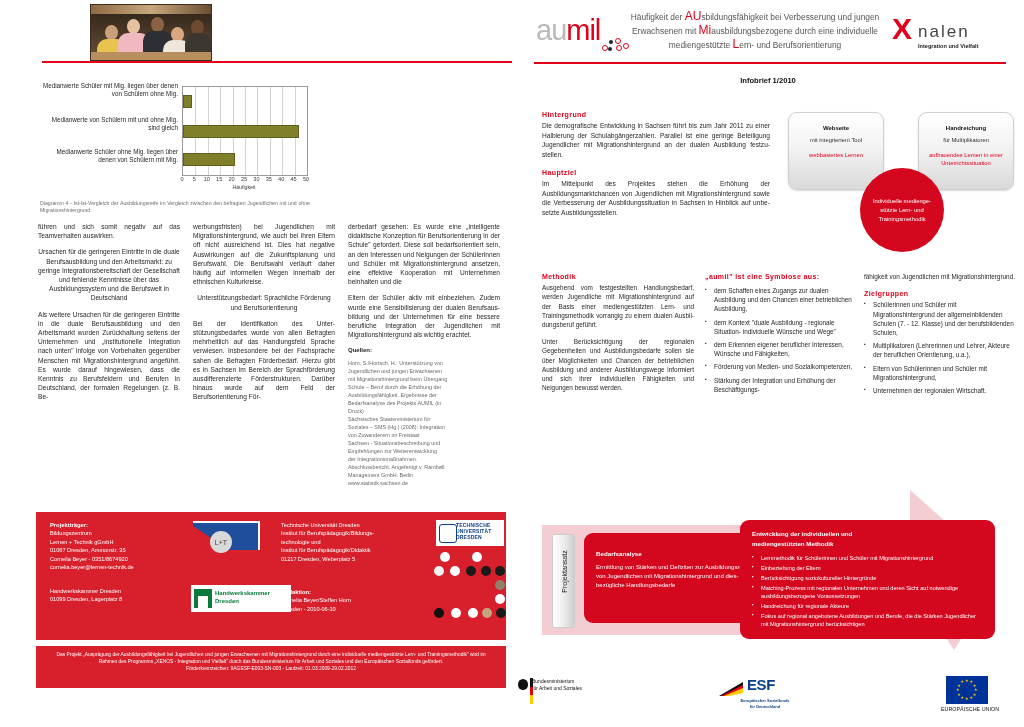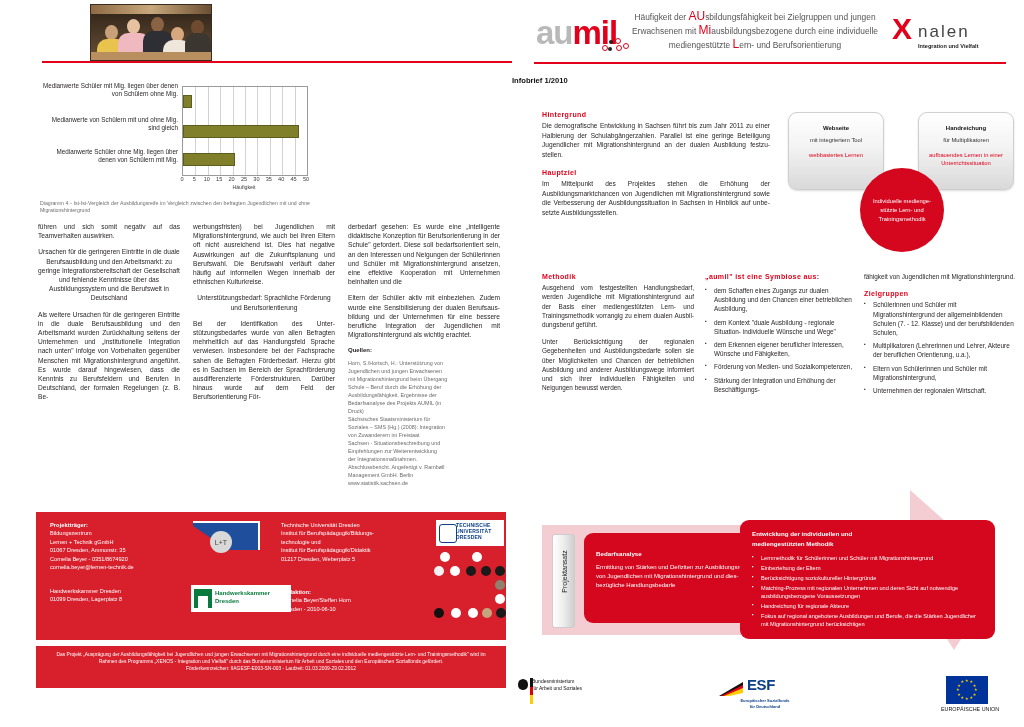--- a/index.html
+++ b/index.html
@@ -66,36 +66,36 @@
   .hwk-logo .roof:after{content:"";position:absolute;left:4px;top:7px;width:10px;height:12px;background:#fff;}
   .tud-logo{position:absolute;left:400px;top:8px;width:68px;height:26px;background:#fff;}
   .tud-logo .tudtxt{position:absolute;left:20px;top:2px;font-size:5px;line-height:6px;font-weight:bold;color:#0b3f87;letter-spacing:0.2px;}
   .tud-logo .tudmark{position:absolute;left:3px;top:4px;width:16px;height:17px;border:1.5px solid #0b3f87;border-radius:3px;}
   .dots{position:absolute;left:398px;top:40px;width:72px;height:58px;}
   .dot{position:absolute;border-radius:50%;width:10px;height:10px;}
   .footnote{position:absolute;left:36px;top:646px;width:470px;height:42px;background:#d81f2c;color:#fff;font-size:4.9px;line-height:7.2px;text-align:center;padding:5px 12px;box-sizing:border-box;}
 
   
   .hdr{position:absolute;left:0;top:0;width:512px;height:100px;}
-  .aumil{position:absolute;left:24px;top:14px;font-size:33px;font-weight:bold;letter-spacing:-1px;color:#e2001a;}
+  .aumil{position:absolute;left:24px;top:14px;font-size:29px;font-weight:normal;letter-spacing:-1px;color:#e2001a;}
   .aumil .au{color:#b9b9b9;}
   .aumil-dots{position:absolute;left:88px;top:36px;width:30px;height:16px;}
   .ad{position:absolute;border-radius:50%;}
   .htitle{position:absolute;left:118px;top:10px;width:250px;text-align:center;font-size:8.4px;line-height:13px;color:#555;}
   .htitle .big{font-size:12px;color:#e2001a;}
   .xenos{position:absolute;left:380px;top:10px;width:115px;height:46px;}
   .xenos .x{position:absolute;left:0;top:4px;font-size:30px;font-weight:bold;color:#e2001a;line-height:30px;}
   .xenos .enos{position:absolute;left:26px;top:12px;font-size:17px;color:#444;letter-spacing:2px;}
   .xenos .sub{position:absolute;left:26px;top:33px;font-size:5.6px;font-weight:bold;color:#222;}
   .xenos .arc{position:absolute;left:22px;top:2px;width:90px;height:28px;border-top:3px solid transparent;border-radius:50%/100% 100% 0 0;
     background:conic-gradient(from 270deg at 50% 100%, #e2001a 0deg, #f6a800 35deg, #9cc41c 70deg, #0a8a3c 90deg, transparent 91deg);
     -webkit-mask:radial-gradient(ellipse at 50% 100%, transparent 0 74%, #000 75% 100%);
             mask:radial-gradient(ellipse at 50% 100%, transparent 0 74%, #000 75% 100%);}
   .hline{position:absolute;left:22px;top:62px;width:472px;height:1.5px;background:#e2001a;}
-  .infobrief{position:absolute;left:0;top:76px;width:512px;font-size:7.6px;font-weight:bold;color:#111;}
+  .infobrief{position:absolute;left:0;top:76px;width:512px;text-align:center;font-size:7.6px;font-weight:bold;color:#111;}
 
   .sec-h{color:#e2001a;font-weight:bold;font-size:7px;letter-spacing:0.4px;margin:0 0 2px 0;}
   .r-col{position:absolute;font-size:6.6px;line-height:9.4px;text-align:justify;}
   .r-left{left:30px;top:110px;width:228px;}
   .r-left p{margin:0 0 9px 0;}
 
   .diagram{position:absolute;left:276px;top:112px;width:228px;height:130px;}
   .roundbox{position:absolute;width:96px;height:78px;border-radius:9px;
     background:linear-gradient(#ffffff 0%,#f3f3f3 45%,#d9d9d9 100%);
     border:1px solid #cfcfcf;box-shadow:0 1px 2px rgba(0,0,0,.15);
@@ -320,21 +320,21 @@
     <div class="aumil"><span class="au">au</span><span>mil</span></div>
     <div class="aumil-dots">
       <div class="ad" style="left:2px;top:9px;width:4px;height:4px;border:1px solid #e2001a;"></div>
       <div class="ad" style="left:9px;top:4px;width:4px;height:4px;background:#222;"></div>
       <div class="ad" style="left:15px;top:2px;width:4px;height:4px;border:1px solid #e2001a;"></div>
       <div class="ad" style="left:8px;top:11px;width:4px;height:4px;background:#222;"></div>
       <div class="ad" style="left:16px;top:9px;width:4px;height:4px;border:1px solid #e2001a;"></div>
       <div class="ad" style="left:23px;top:7px;width:4px;height:4px;border:1px solid #e2001a;"></div>
     </div>
     <div class="htitle">
-      <span>Häufigkeit der </span><span class="big">AU</span><span>sbildungsfähigkeit bei Zielgruppen</span>
+      <span>Häufigkeit der </span><span class="big">AU</span><span>sbildungsfähigkeit bei Verbesserung</span>
       <span>und jungen Erwachsenen mit </span><span class="big">Mi</span><span>ausbildungsbezogene durch</span>
       <span>eine individuelle mediengestützte </span><span class="big">L</span><span>ern- und</span>
       <span>Berufsorientierung</span>
     </div>
     <div class="xenos">
       <div class="arc"></div>
       <div class="x">X</div>
       <div class="enos">nalen</div>
       <div class="sub">Integration und Vielfalt</div>
     </div>

